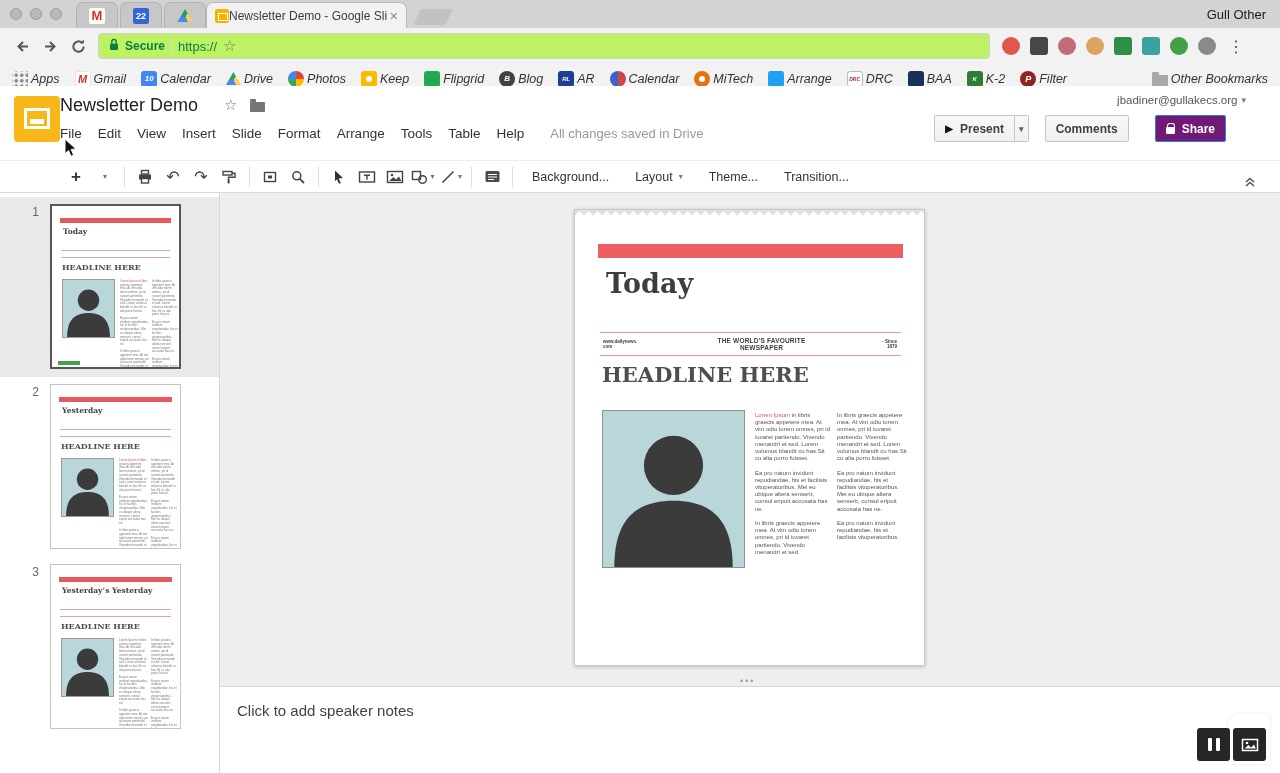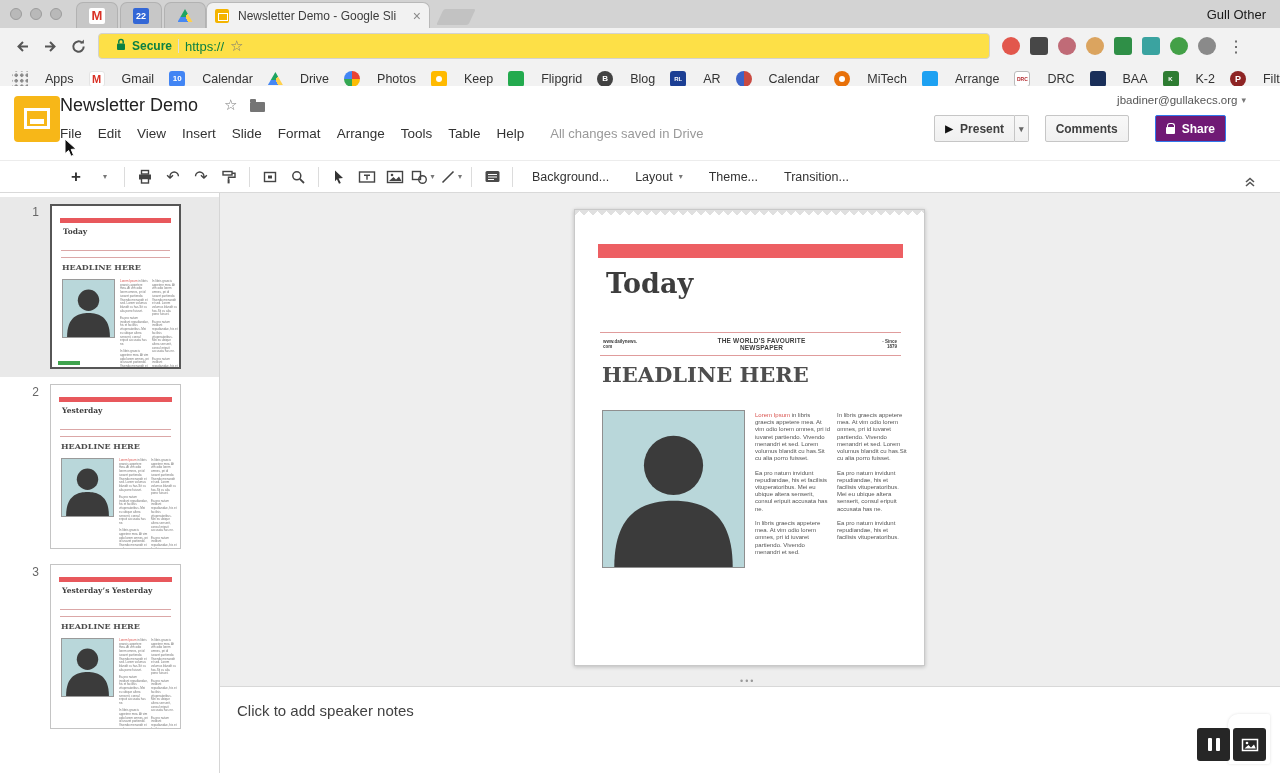--- a/index.html
+++ b/index.html
@@ -7,56 +7,56 @@
 body{position:relative;font-family:"Liberation Sans",sans-serif;background:#fff;overflow:hidden;color:#222;}
 button{font-family:inherit;background:none;border:none;cursor:default;}
 
 
 .tabstrip{position:absolute;top:0;left:0;right:0;height:28px;background:#d3d3d3;display:flex;align-items:flex-end;}
 .traffic{position:absolute;left:10px;top:8px;display:flex;gap:8px;}
 .dot{width:12px;height:12px;border-radius:50%;background:#b9b9b9;border:1px solid #9c9c9c;}
 .tab{height:26px;display:flex;align-items:center;justify-content:center;border-radius:7px 7px 0 0;}
 .mini-tab{width:42px;background:#c7c7c7;margin-left:2px;border:1px solid #b2b2b2;border-bottom:none;}
 .first-tab{margin-left:76px;}
-.active-tab{width:224px;background:#f2f2f2;justify-content:flex-start;padding:0 8px;gap:9px;border:1px solid #b9b9b9;border-bottom:none;}
+.active-tab{width:201px;background:#f2f2f2;justify-content:flex-start;padding:0 8px;gap:0;border:1px solid #b9b9b9;border-bottom:none;}
 .tab-title{font-size:12px;color:#3c3c3c;white-space:nowrap;overflow:hidden;text-overflow:ellipsis;flex:1;}
 .tab-close{color:#8a8a8a;font-size:14px;line-height:1;}
 .newtab{width:32px;height:16px;background:#c2c2c2;margin:0 0 3px 10px;border-radius:2px;transform:skewX(-25deg);}
 .profile-name{position:absolute;right:14px;top:7px;font-size:13px;color:#1a1a1a;}
 .fav{width:16px;height:16px;display:flex;align-items:center;justify-content:center;flex:0 0 auto;}
 .fav-gmail{color:#d93025;font-weight:bold;font-size:13px;background:#fff;border-radius:2px;}
 .fav-cal{background:#3367d6;color:#fff;font-size:9px;font-weight:bold;border-radius:2px;}
 .fav-drive{width:15px;height:13px;clip-path:polygon(50% 0,100% 100%,0 100%);background:conic-gradient(from 150deg at 50% 62%,#4688f4 0 120deg,#1da462 120deg 240deg,#ffd04b 240deg 360deg);}
 .fav-slides{background:#f4b400;border-radius:2px;position:relative;width:14px;height:14px;}
 .fav-slides::after{content:"";position:absolute;left:3px;top:4px;width:8px;height:6px;border:1.5px solid #fff;}
 
 
 .navbar{position:absolute;top:28px;left:0;right:0;height:36px;background:#f2f2f2;display:flex;align-items:center;padding:0 8px;}
 .nav-btn{width:28px;height:28px;display:flex;align-items:center;justify-content:center;border-radius:50%;}
-.omnibox{width:892px;height:26px;background:#fde047;border:1px solid #d2d2d2;border-radius:4px;display:flex;align-items:center;padding:0 17px;margin-left:6px;gap:6px;}
+.omnibox{width:892px;height:26px;background:#bef264;border:1px solid #d2d2d2;border-radius:4px;display:flex;align-items:center;padding:0 10px;margin-left:6px;gap:6px;}
 .secure{color:#0b8043;font-weight:bold;font-size:12px;}
 .ob-sep{width:1px;height:14px;background:#ddd;}
 .scheme{color:#0b8043;font-size:13px;}
 .url{color:#1f1f1f;font-size:13px;white-space:nowrap;overflow:hidden;text-overflow:ellipsis;flex:1;}
 .ob-star{color:#767676;font-size:15px;}
 .extensions{display:flex;align-items:center;gap:10px;margin-left:12px;}
 .ext{width:18px;height:18px;border-radius:50%;}
 .e1{background:#e2574c;}
 .e2{background:#474747;border-radius:3px;}
 .e3{background:#c06b77;}
 .e4{background:#dba45f;}
 .e5{background:#2f8f47;border-radius:3px;}
 .e6{background:#3aa3a0;border-radius:3px;}
 .e7{background:#43a047;}
 .e8{background:#8a8a8a;}
 .menu-dots{margin-left:12px;color:#555;font-size:16px;width:16px;text-align:center;}
 
 
 .bkbar{position:absolute;top:64px;left:0;right:0;height:30px;background:#f2f2f2;border-bottom:1px solid #d6d6d6;display:flex;align-items:center;padding:0 12px;gap:15px;font-size:12.5px;color:#333;}
-.bk{display:flex;align-items:center;gap:17px;white-space:nowrap;}
+.bk{display:flex;align-items:center;gap:3px;white-space:nowrap;font-style:italic;}
 .bi{width:16px;height:16px;display:inline-flex;align-items:center;justify-content:center;border-radius:3px;font-size:8px;font-weight:bold;color:#fff;flex:0 0 auto;}
 .bi-apps{background-image:radial-gradient(circle,#8a8a8a 1.6px,transparent 1.9px);background-size:5.5px 5.5px;background-position:1.5px 1.5px;border-radius:0;}
 .bi-gmail{background:#fff;color:#d93025;font-size:11px;border:1px solid #e4e4e4;}
 .bi-cal{background:#4285f4;}
 .bi-drive{width:15px;height:13px;clip-path:polygon(50% 0,100% 100%,0 100%);background:conic-gradient(from 150deg at 50% 62%,#4688f4 0 120deg,#1da462 120deg 240deg,#ffd04b 240deg 360deg);border-radius:0;}
 .bi-photos{background:conic-gradient(#ea4335 0 25%,#fbbc05 0 50%,#34a853 0 75%,#4285f4 0);border-radius:50%;}
 .bi-keep{background:#ffba00;position:relative;}
 .bi-keep::after{content:"";width:6px;height:6px;background:#fff;border-radius:50%;}
 .bi-flipgrid{background:#23aa4e;}
 .bi-blog{background:#424242;border-radius:50%;}

